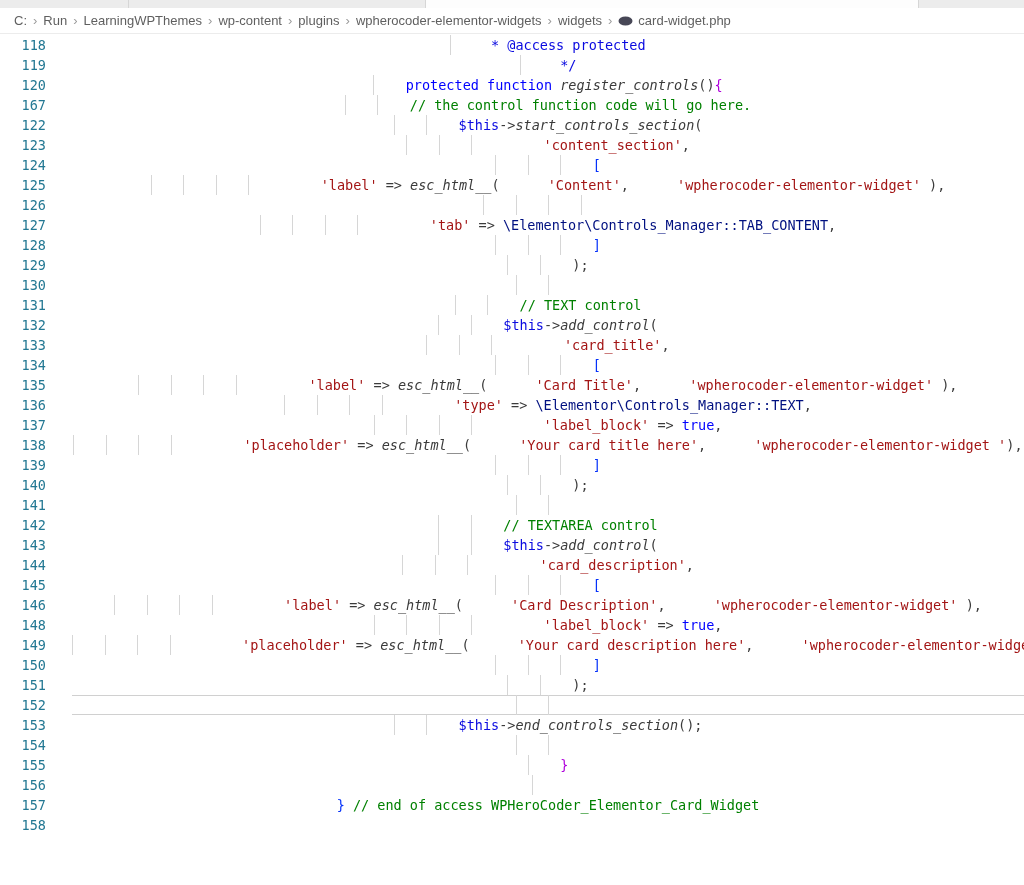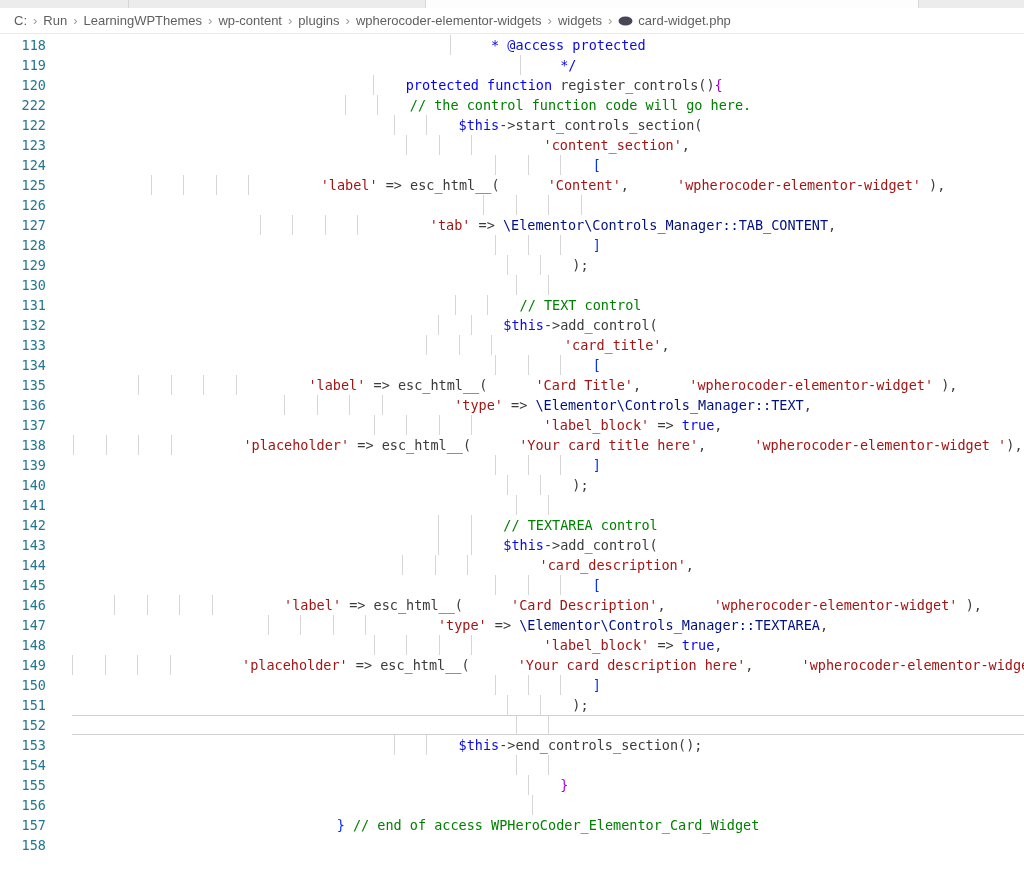--- a/index.html
+++ b/index.html
@@ -37,21 +37,21 @@
   .line.current .code {
     box-shadow: inset 0 1px 0 var(--tok-clb,#d0d0d0), inset 0 -1px 0 var(--tok-clb,#d0d0d0);
   }
   .ig {
     display:inline-block; box-sizing:border-box; width:4ch; height:20px;
     border-left:1px solid var(--tok-guide,#d6d6d6); vertical-align:top;
   }
   .tok-kw  { color:var(--tok-kw,#0000ff); }
   .tok-doc { color:var(--tok-doc,#0909e0); }
   .tok-var { color:var(--tok-var,#0b0be0); }
-  .tok-fn  { color:var(--tok-fn,#3b3b3b); }
+  .tok-fn  { color:var(--tok-fn,#3b3b3b);font-style:italic; }
   .tok-pun { color:var(--tok-pun,#3b3b3b); }
   .tok-str { color:var(--tok-str,#a31515);margin-left:40px; }
   .tok-cmt { color:var(--tok-cmt,#008000); }
   .tok-cls { color:var(--tok-cls,#001080); }
   .tok-brb { color:var(--tok-brb,#0431fa); }
   .tok-brp { color:var(--tok-brp,#af00db); }
 </style>
 </head>
 <body>
 
@@ -92,21 +92,21 @@
       </div>
       <div class="line">
         <div class="ln">119</div>
         <div class="code"><span class="ig"></span><span class="tok-doc"> */</span></div>
       </div>
       <div class="line">
         <div class="ln">120</div>
         <div class="code"><span class="ig"></span><span class="tok-kw">protected function </span><span class="tok-fn">register_controls</span><span class="tok-pun">()</span><span class="tok-brp">{</span></div>
       </div>
       <div class="line">
-        <div class="ln">222</div>
+        <div class="ln">167</div>
         <div class="code"><span class="ig"></span><span class="ig"></span><span class="tok-cmt">// the control function code will go here.</span></div>
       </div>
       <div class="line">
         <div class="ln">122</div>
         <div class="code"><span class="ig"></span><span class="ig"></span><span class="tok-var">$this</span><span class="tok-pun">-&gt;</span><span class="tok-fn">start_controls_section</span><span class="tok-pun">(</span></div>
       </div>
       <div class="line">
         <div class="ln">123</div>
         <div class="code"><span class="ig"></span><span class="ig"></span><span class="ig"></span><span class="tok-str">'content_section'</span><span class="tok-pun">,</span></div>
       </div>
@@ -196,24 +196,20 @@
       </div>
       <div class="line">
         <div class="ln">145</div>
         <div class="code"><span class="ig"></span><span class="ig"></span><span class="ig"></span><span class="tok-brb">[</span></div>
       </div>
       <div class="line">
         <div class="ln">146</div>
         <div class="code"><span class="ig"></span><span class="ig"></span><span class="ig"></span><span class="ig"></span><span class="tok-str">'label'</span><span class="tok-pun"> =&gt; </span><span class="tok-fn">esc_html__</span><span class="tok-pun">( </span><span class="tok-str">'Card Description'</span><span class="tok-pun">, </span><span class="tok-str">'wpherocoder-elementor-widget'</span><span class="tok-pun"> ),</span></div>
       </div>
       <div class="line">
-        <div class="ln">147</div>
-        <div class="code"><span class="ig"></span><span class="ig"></span><span class="ig"></span><span class="ig"></span><span class="tok-str">'type'</span><span class="tok-pun"> =&gt; </span><span class="tok-cls">\Elementor\Controls_Manager::TEXTAREA</span><span class="tok-pun">,</span></div>
-      </div>
-      <div class="line">
         <div class="ln">148</div>
         <div class="code"><span class="ig"></span><span class="ig"></span><span class="ig"></span><span class="ig"></span><span class="tok-str">'label_block'</span><span class="tok-pun"> =&gt; </span><span class="tok-kw">true</span><span class="tok-pun">,</span></div>
       </div>
       <div class="line">
         <div class="ln">149</div>
         <div class="code"><span class="ig"></span><span class="ig"></span><span class="ig"></span><span class="ig"></span><span class="tok-str">'placeholder'</span><span class="tok-pun"> =&gt; </span><span class="tok-fn">esc_html__</span><span class="tok-pun">( </span><span class="tok-str">'Your card description here'</span><span class="tok-pun">, </span><span class="tok-str">'wpherocoder-elementor-widget '</span><span class="tok-pun">),</span></div>
       </div>
       <div class="line">
         <div class="ln">150</div>
         <div class="code"><span class="ig"></span><span class="ig"></span><span class="ig"></span><span class="tok-brb">]</span></div>

